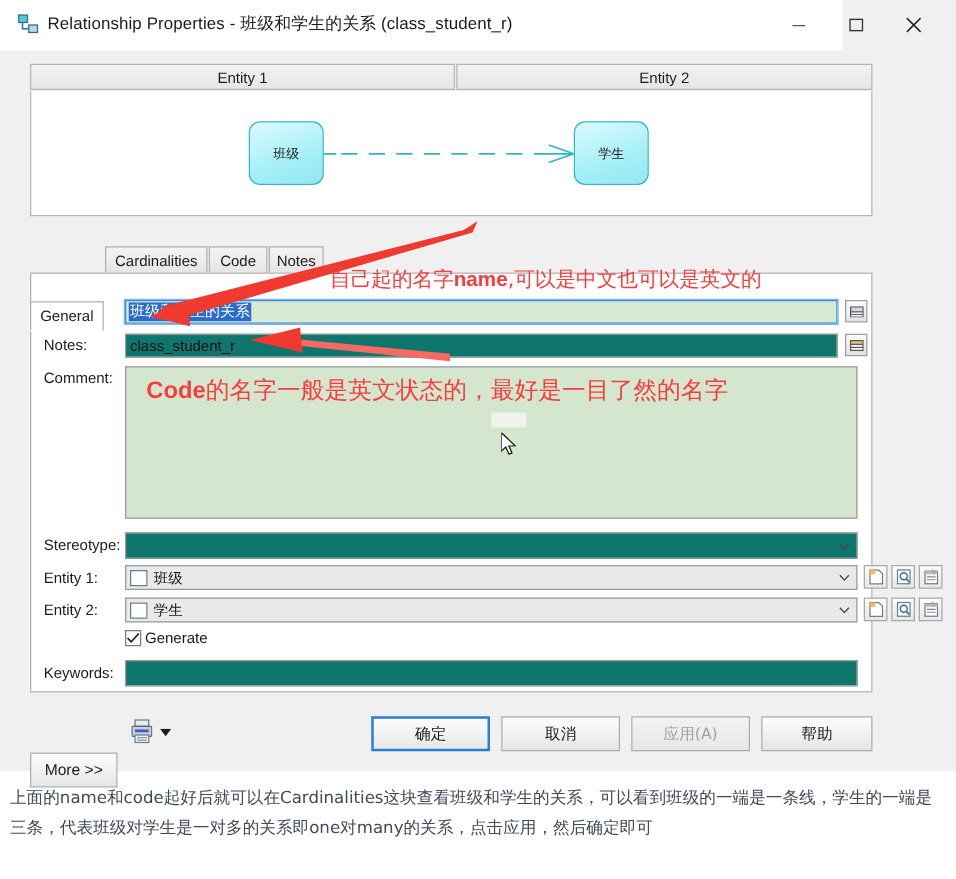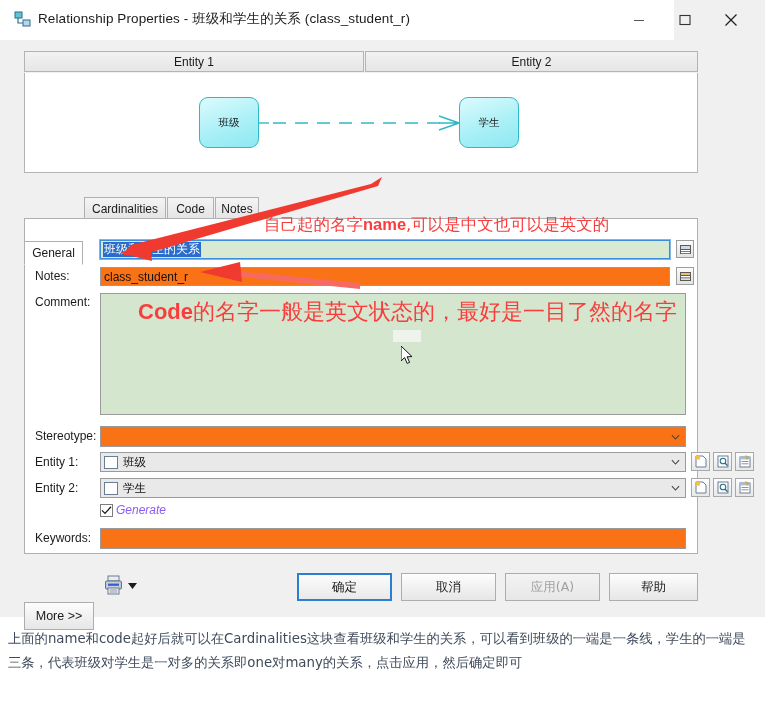--- a/index.html
+++ b/index.html
@@ -82,21 +82,21 @@
   }
   #panel {
     position: absolute; left: 24px; top: 218px; width: 674px; height: 336px;
     background: #ffffff; border: 1px solid #b0b0b0;
   }
 
   .flabel {
     position: absolute; font-size: 12px; color: #1b1b1b; white-space: nowrap;
   }
   .fin {
-    position: absolute; border: 1px solid #9a9a9a; background: #f97316;
+    position: absolute; border: 1px solid #9a9a9a; background: #0f766e;
     font-size: 12px; color: #111; padding: 1px 3px;
     font-family: "Liberation Sans", sans-serif;
     display: flex; align-items: center;
   }
   #in-name {
     left: 100px; top: 240px; width: 570px; height: 19px;
     background: #d9ead3; border: 1px solid #3c8ddc; outline: 1px solid #7fb6ea;
     padding: 0 2px;
   }
   #in-name .sel {
@@ -112,23 +112,22 @@
   }
   #sq-name { left: 676px; top: 240px; }
   #sq-code { left: 676px; top: 267px; }
 
   #in-comment {
     position: absolute; left: 100px; top: 293px; width: 586px; height: 122px;
     background: #d4e6cd; border: 1px solid #9a9a9a; overflow: hidden;
   }
   #comment-note {
     position: absolute; left: 16px; top: 5px; width: 560px;
-    color: #fa3c3c; font-size: 22px; line-height: 26px;
+    color: #fa3c3c; font-size: 19px; line-height: 26px;
     font-family: "DejaVu Sans", sans-serif;
-    text-align: right;
   }
   #comment-note b { font-family: "Liberation Sans", sans-serif; font-weight: bold; }
   #comment-blank {
     position: absolute; left: 292px; top: 36px; width: 28px; height: 12px; background: #eef4ec;
   }
   #cursor { position: absolute; left: 300px; top: 52px; width: 13px; height: 19px; }
 
   #in-stereotype { left: 100px; top: 426px; width: 586px; height: 21px; }
   .cmb {
     position: absolute; border: 1px solid #9a9a9a;
@@ -149,21 +148,21 @@
   .iconbtn {
     position: absolute; width: 19px; height: 19px;
     border: 1px solid #a8a8a8; background: linear-gradient(#fdfdfd,#e8e8e8);
     display: flex; align-items: center; justify-content: center;
   }
   #gen-row { position: absolute; left: 100px; top: 503px; display: flex; align-items: center; }
   #gen-box {
     width: 13px; height: 13px; border: 1px solid #7c7c7c; background: #fff;
     display: flex; align-items: center; justify-content: center; margin-right: 3px;
   }
-  #gen-label { font-size: 12px; color: #8b5cf6; font-style: italic; }
+  #gen-label { font-size: 12px; color: #0f172a; }
   #in-keywords { left: 100px; top: 528px; width: 586px; height: 21px; }
 
   
   .btn {
     position: absolute; height: 28px;
     border: 1px solid #adadad;
     background: linear-gradient(#fdfdfd,#e6e6e6);
     display: flex; align-items: center; justify-content: center;
     font-size: 12.5px; color: #1b1b1b;
   }

